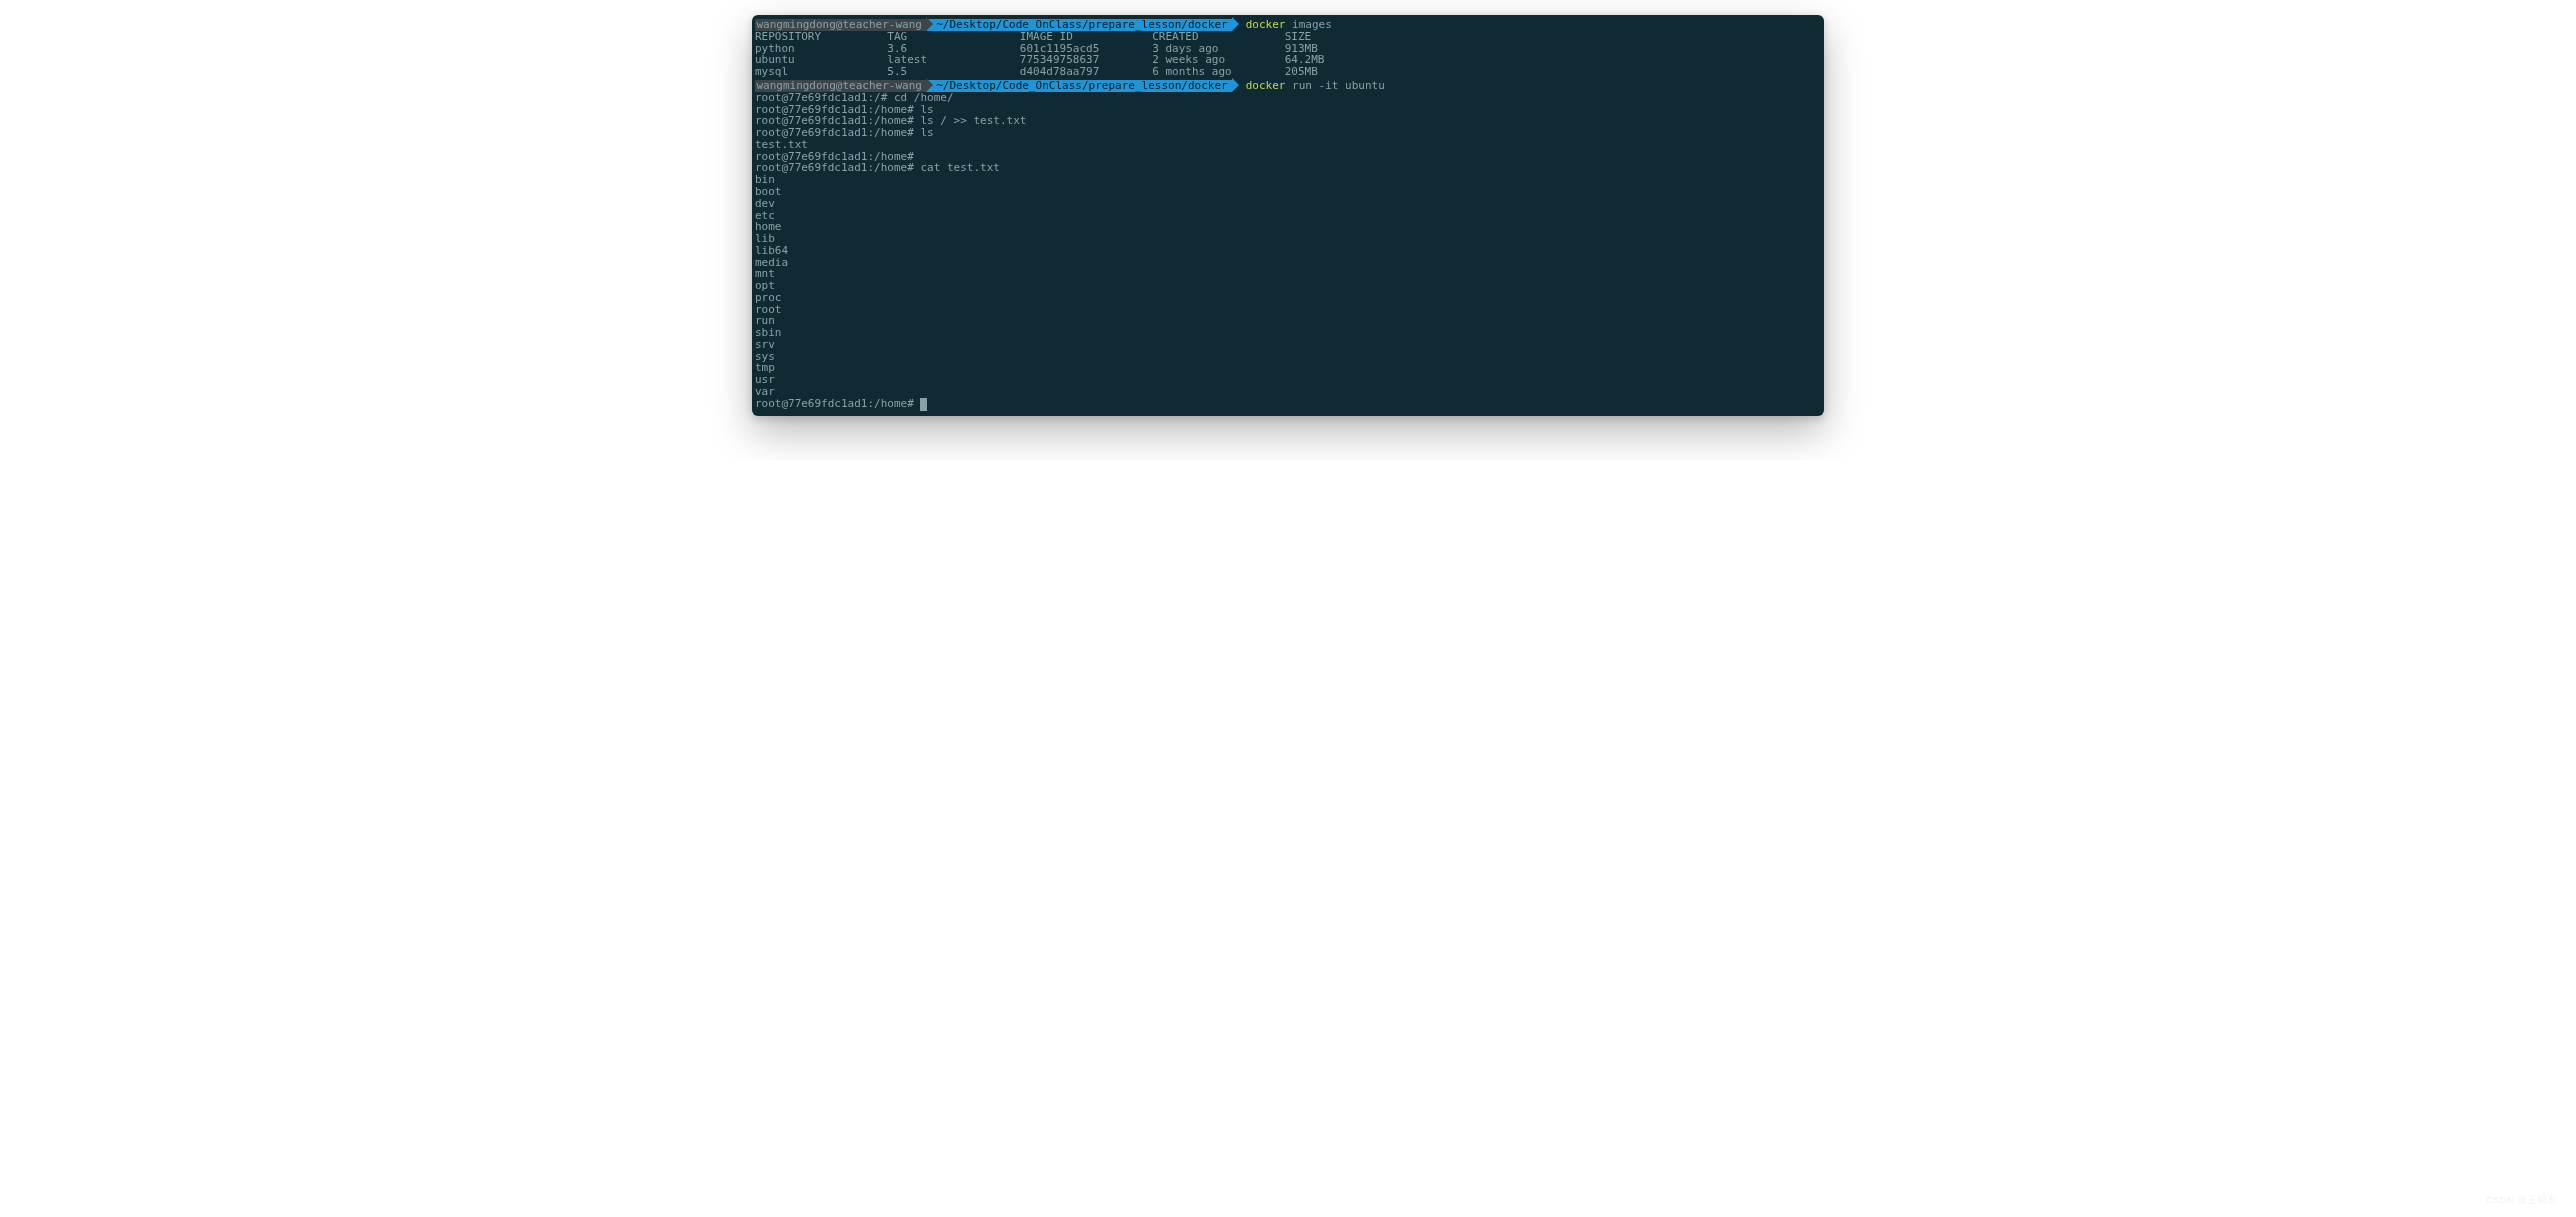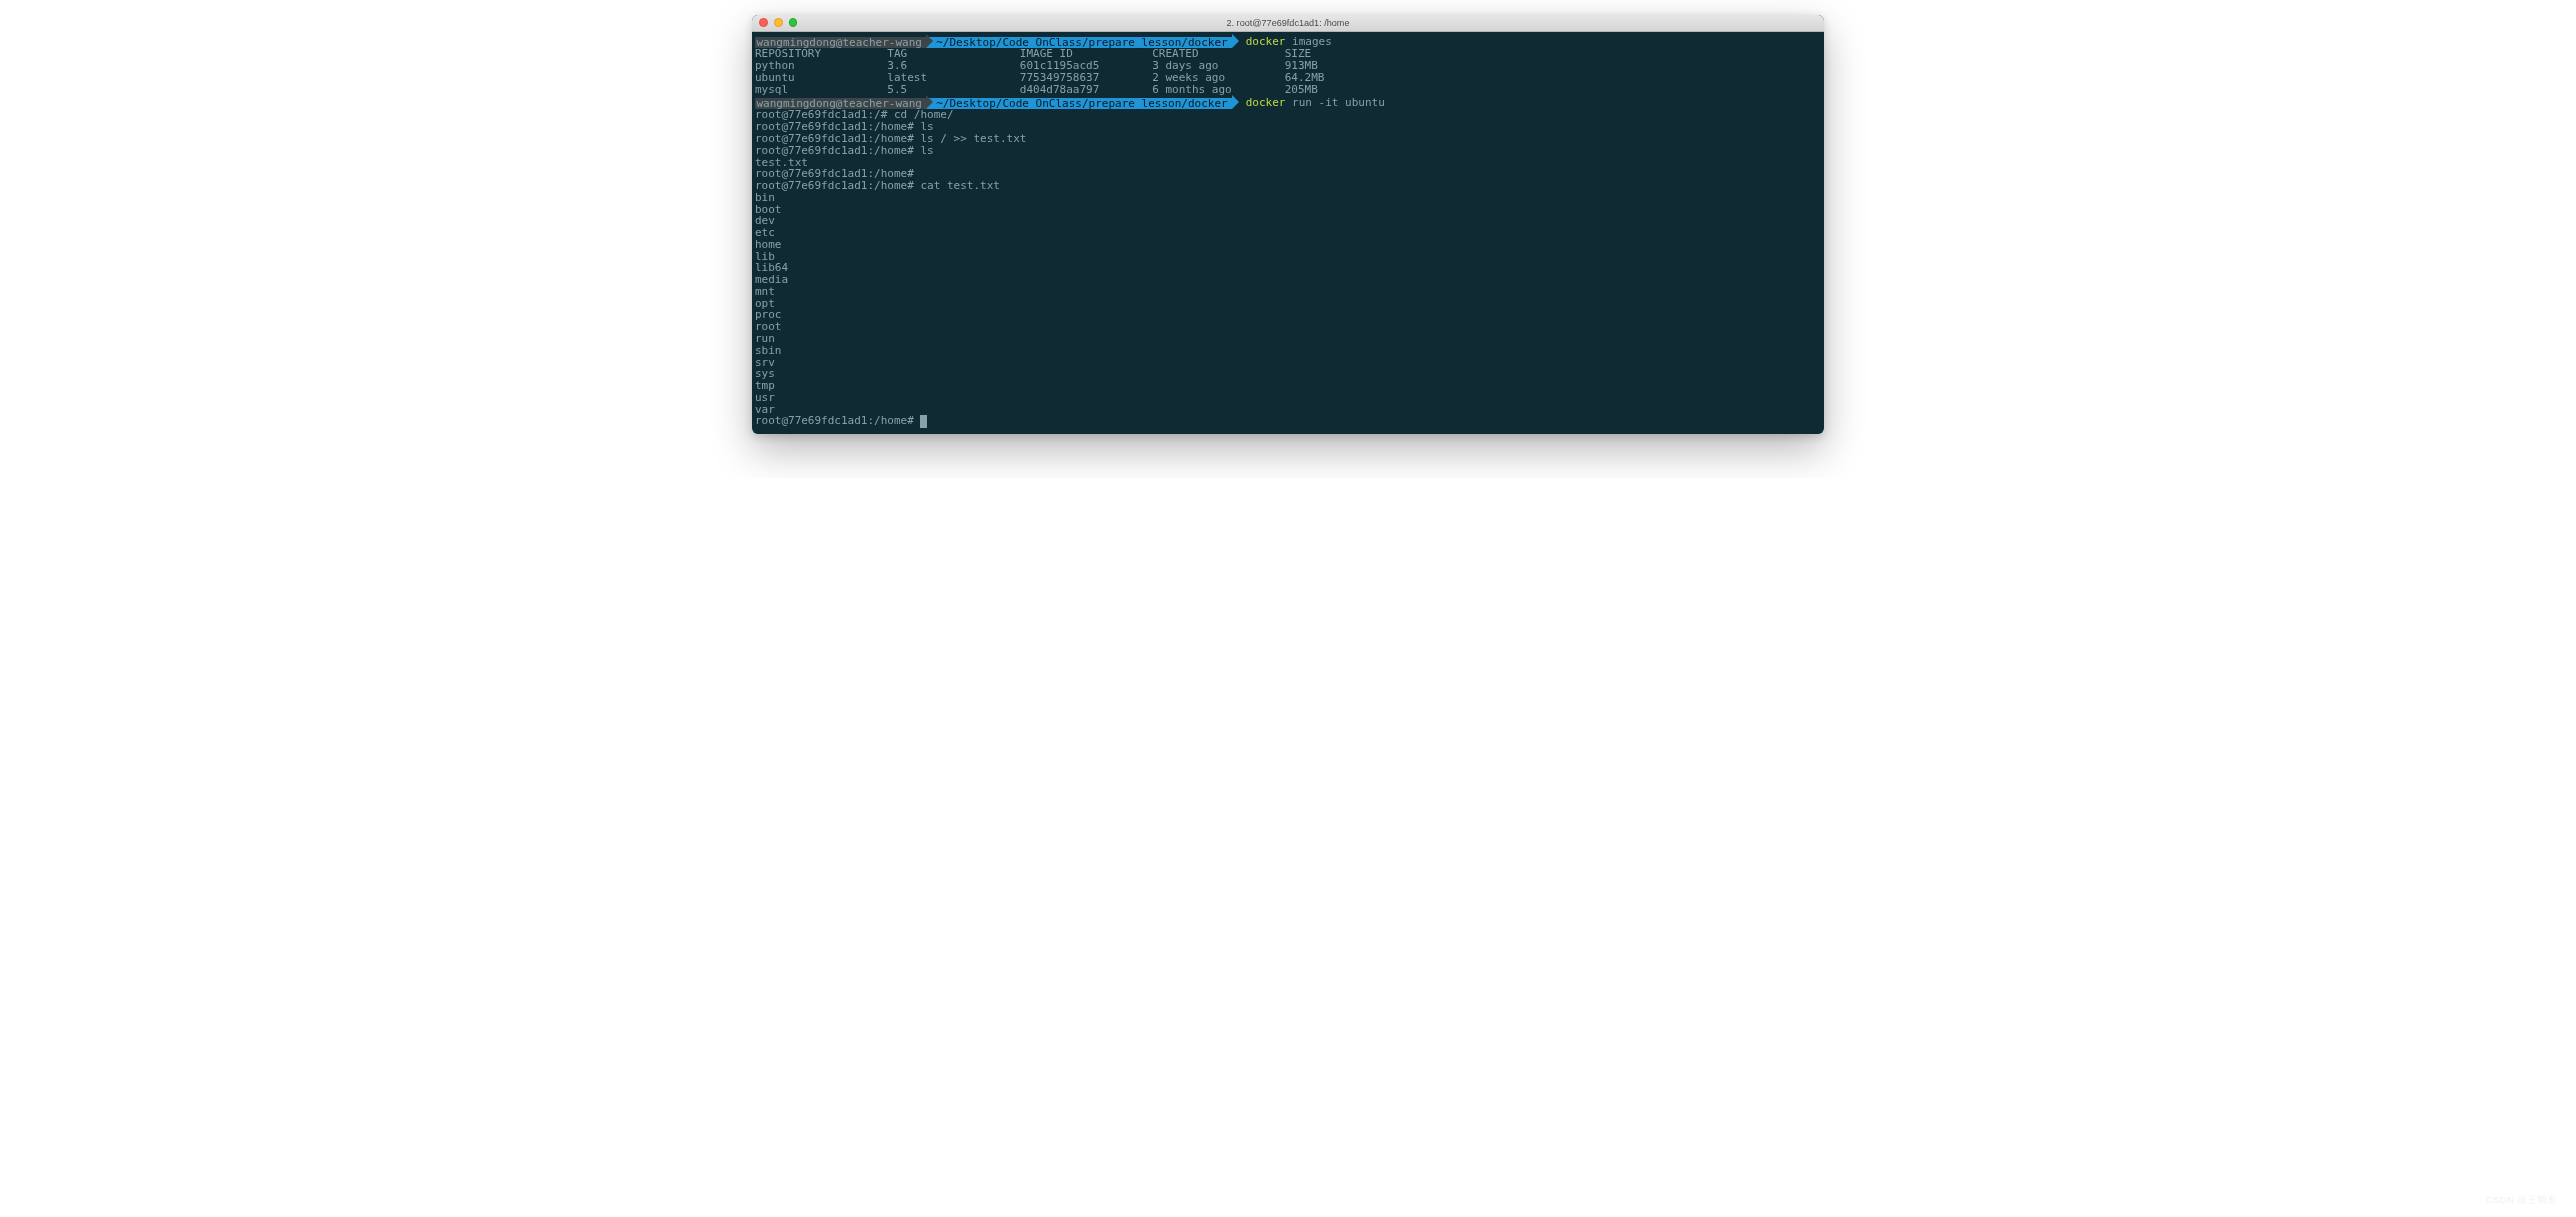--- a/index.html
+++ b/index.html
@@ -102,26 +102,18 @@
       font-family: -apple-system, Arial, sans-serif;
       font-size: 9.5px;
       color: rgba(0,0,0,0.07);
       letter-spacing: 0.4px;
     }
   </style>
 </head>
 <body>
 
 <div class="window">
-  <div class="titlebar">
-    <div class="traffic">
-      <div class="tl-btn tl-close"></div>
-      <div class="tl-btn tl-min"></div>
-      <div class="tl-btn tl-max"></div>
-    </div>
-    <div class="title">2. root@77e69fdc1ad1: /home</div>
-  </div>
 
   <div class="term"><span class="row"><span class="ps-user">wangmingdong@teacher-wang</span><span class="ps-user-arrow"></span><span class="ps-path">~/Desktop/Code_OnClass/prepare_lesson/docker</span><span class="ps-path-arrow"></span> <span class="cmd-name">docker</span><span class="cmd-args"> images</span></span><span id="tbl"><span class="row">REPOSITORY          TAG                 IMAGE ID            CREATED             SIZE</span><span class="row">python              3.6                 601c1195acd5        3 days ago          913MB</span><span class="row">ubuntu              latest              775349758637        2 weeks ago         64.2MB</span><span class="row">mysql               5.5                 d404d78aa797        6 months ago        205MB</span></span><span class="row"><span class="ps-user">wangmingdong@teacher-wang</span><span class="ps-user-arrow"></span><span class="ps-path">~/Desktop/Code_OnClass/prepare_lesson/docker</span><span class="ps-path-arrow"></span> <span class="cmd-name">docker</span><span class="cmd-args"> run -it ubuntu</span></span><span class="row"><span>root@77e69fdc1ad1:/# </span><span>cd /home/</span></span><span class="row"><span>root@77e69fdc1ad1:/home# </span><span>ls</span></span><span class="row"><span>root@77e69fdc1ad1:/home# </span><span>ls / &gt;&gt; test.txt</span></span><span class="row"><span>root@77e69fdc1ad1:/home# </span><span>ls</span></span><span class="row">test.txt</span><span class="row">root@77e69fdc1ad1:/home#</span><span class="row"><span>root@77e69fdc1ad1:/home# </span><span>cat test.txt</span></span><span id="catout"><span class="row">bin</span><span class="row">boot</span><span class="row">dev</span><span class="row">etc</span><span class="row">home</span><span class="row">lib</span><span class="row">lib64</span><span class="row">media</span><span class="row">mnt</span><span class="row">opt</span><span class="row">proc</span><span class="row">root</span><span class="row">run</span><span class="row">sbin</span><span class="row">srv</span><span class="row">sys</span><span class="row">tmp</span><span class="row">usr</span><span class="row">var</span></span><span class="row"><span>root@77e69fdc1ad1:/home# </span><span class="cursor"></span></span></div>
 </div>
 
 <div class="watermark">CSDN @王明东</div>
 
 
 </body></html>

